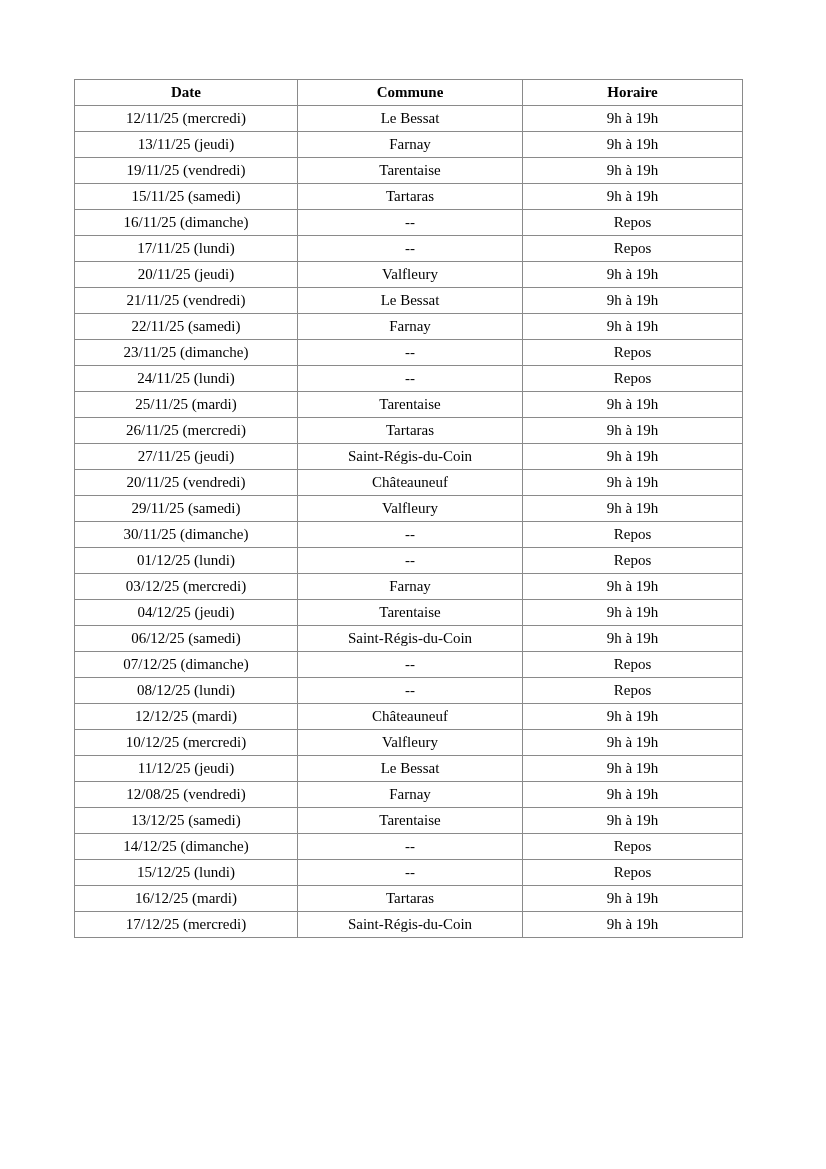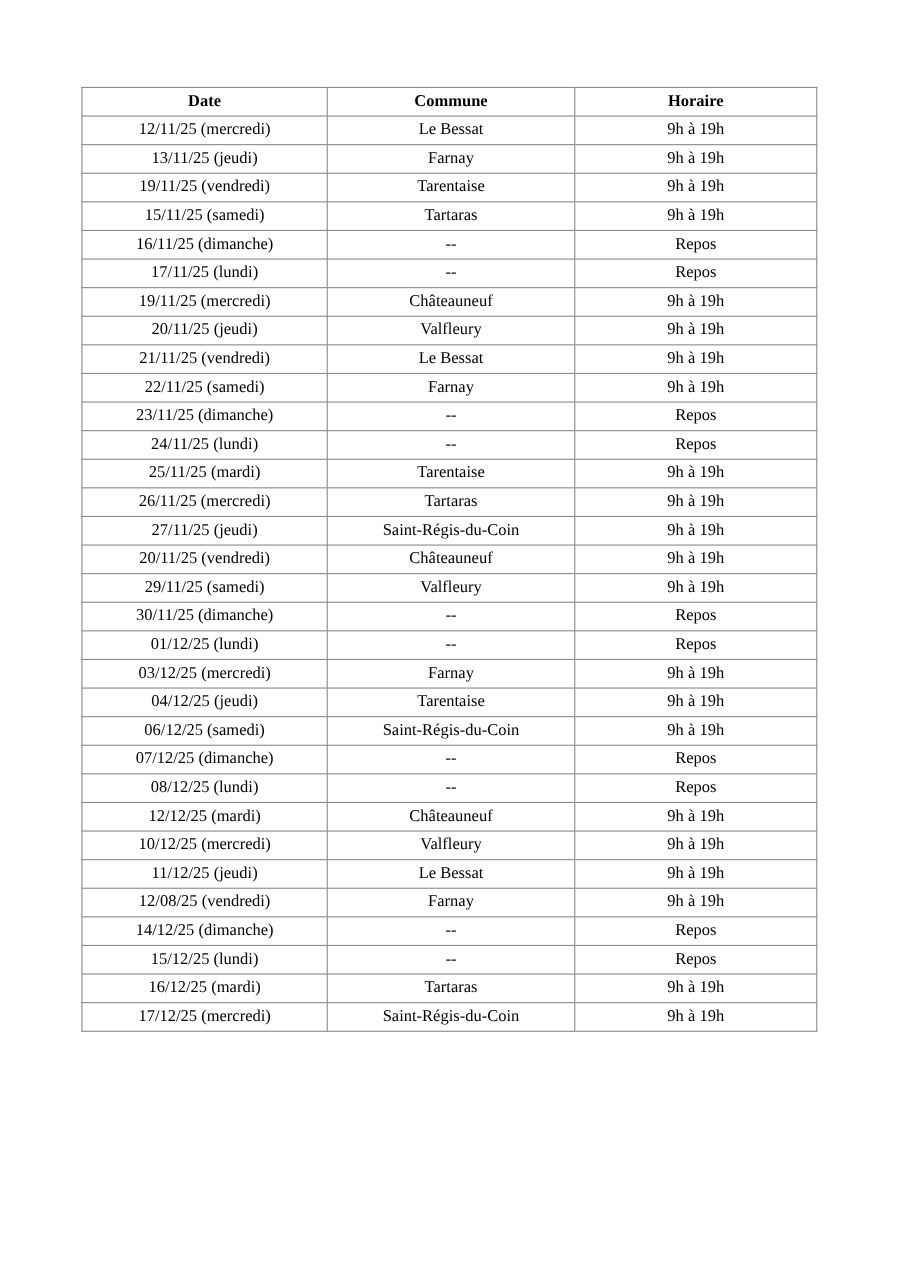--- a/index.html
+++ b/index.html
@@ -87,25 +87,20 @@
           <td>16/11/25 (dimanche)</td>
           <td>--</td>
           <td>Repos</td>
         </tr>
         <tr>
           <td>17/11/25 (lundi)</td>
           <td>--</td>
           <td>Repos</td>
         </tr>
         <tr>
-          <td>19/11/25 (mercredi)</td>
-          <td>Châteauneuf</td>
-          <td>9h à 19h</td>
-        </tr>
-        <tr>
           <td>20/11/25 (jeudi)</td>
           <td>Valfleury</td>
           <td>9h à 19h</td>
         </tr>
         <tr>
           <td>21/11/25 (vendredi)</td>
           <td>Le Bessat</td>
           <td>9h à 19h</td>
         </tr>
         <tr>
@@ -194,20 +189,25 @@
           <td>9h à 19h</td>
         </tr>
         <tr>
           <td>11/12/25 (jeudi)</td>
           <td>Le Bessat</td>
           <td>9h à 19h</td>
         </tr>
         <tr>
           <td>12/08/25 (vendredi)</td>
           <td>Farnay</td>
+          <td>9h à 19h</td>
+        </tr>
+        <tr>
+          <td>13/12/25 (samedi)</td>
+          <td>Tarentaise</td>
           <td>9h à 19h</td>
         </tr>
         <tr>
           <td>14/12/25 (dimanche)</td>
           <td>--</td>
           <td>Repos</td>
         </tr>
         <tr>
           <td>15/12/25 (lundi)</td>
           <td>--</td>

